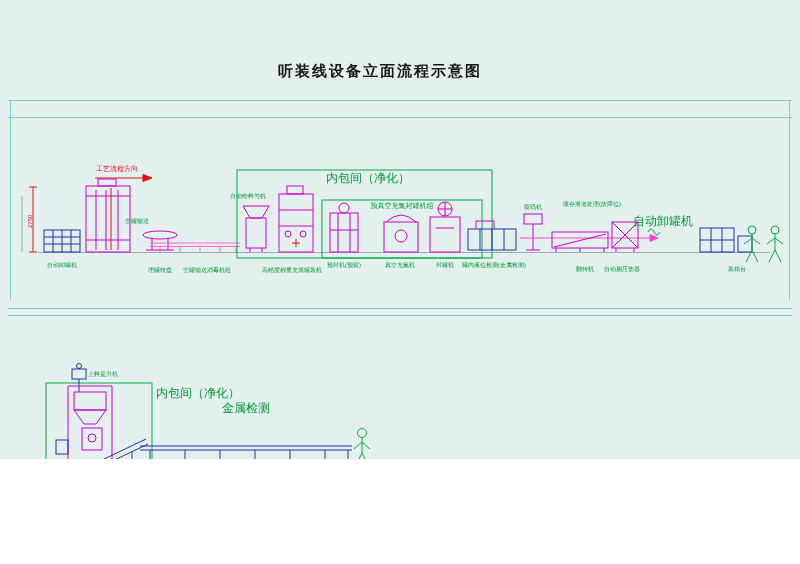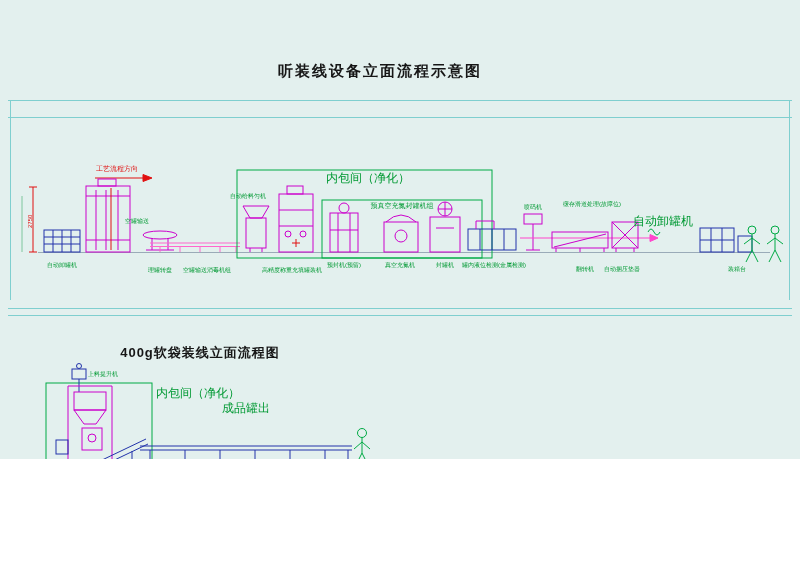--- a/index.html
+++ b/index.html
@@ -233,21 +233,20 @@
       <circle cx="362" cy="433" r="4.5"></circle>
       <line x1="362" y1="437.5" x2="362" y2="453"></line>
       <line x1="362" y1="442" x2="354" y2="449"></line>
       <line x1="362" y1="442" x2="370" y2="449"></line>
       <line x1="362" y1="453" x2="355" y2="467"></line>
       <line x1="362" y1="453" x2="369" y2="467"></line>
     </g>
   </svg>
 
   <div class="title c" style="left:380px;top:62px">听装线设备立面流程示意图</div>
-  <div class="title title2 c" style="left:200px;top:344px">400g软袋装线立面流程图</div>
 
   <div class="lbl red" style="left:96px;top:165px">工艺流程方向</div>
   <div class="lbl red rot xs" style="left:27px;top:228px">2750</div>
 
   <div class="lbl md c" style="left:368px;top:172px">内包间（净化）</div>
   <div class="lbl c" style="left:402px;top:202px">预真空充氮封罐机组</div>
 
   <div class="lbl xs c" style="left:137px;top:218px">空罐输送</div>
   <div class="lbl xs c" style="left:248px;top:193px">自动给料匀机</div>
   <div class="lbl xs c" style="left:533px;top:204px">喷码机</div>
@@ -260,21 +259,21 @@
   <div class="lbl xs c" style="left:292px;top:267px">高精度称重充填罐装机</div>
   <div class="lbl xs c" style="left:344px;top:262px">预封机(预留)</div>
   <div class="lbl xs c" style="left:400px;top:262px">真空充氮机</div>
   <div class="lbl xs c" style="left:445px;top:262px">封罐机</div>
   <div class="lbl xs c" style="left:494px;top:262px">罐内液位检测(金属检测)</div>
   <div class="lbl xs c" style="left:585px;top:266px">翻转机</div>
   <div class="lbl xs c" style="left:622px;top:266px">自动捆压垫器</div>
   <div class="lbl xs c" style="left:737px;top:266px">装箱台</div>
 
   <div class="lbl md" style="left:156px;top:387px">内包间（净化）</div>
-  <div class="lbl md" style="left:222px;top:402px">成品罐出</div>
+  <div class="lbl md" style="left:222px;top:402px">金属检测</div>
   <div class="lbl xs" style="left:88px;top:371px">上料提升机</div>
 
   <div class="lbl c" style="left:68px;top:485px">全自动袋装机JR600</div>
   <div class="lbl c" style="left:124px;top:485px">出口提升输送</div>
   <div class="lbl c" style="left:170px;top:485px">输送带(净化段)</div>
   <div class="lbl c" style="left:258px;top:485px">输送带(净化外段)</div>
   <div class="lbl c" style="left:327px;top:485px">装箱台</div>
 
 </div>
 

